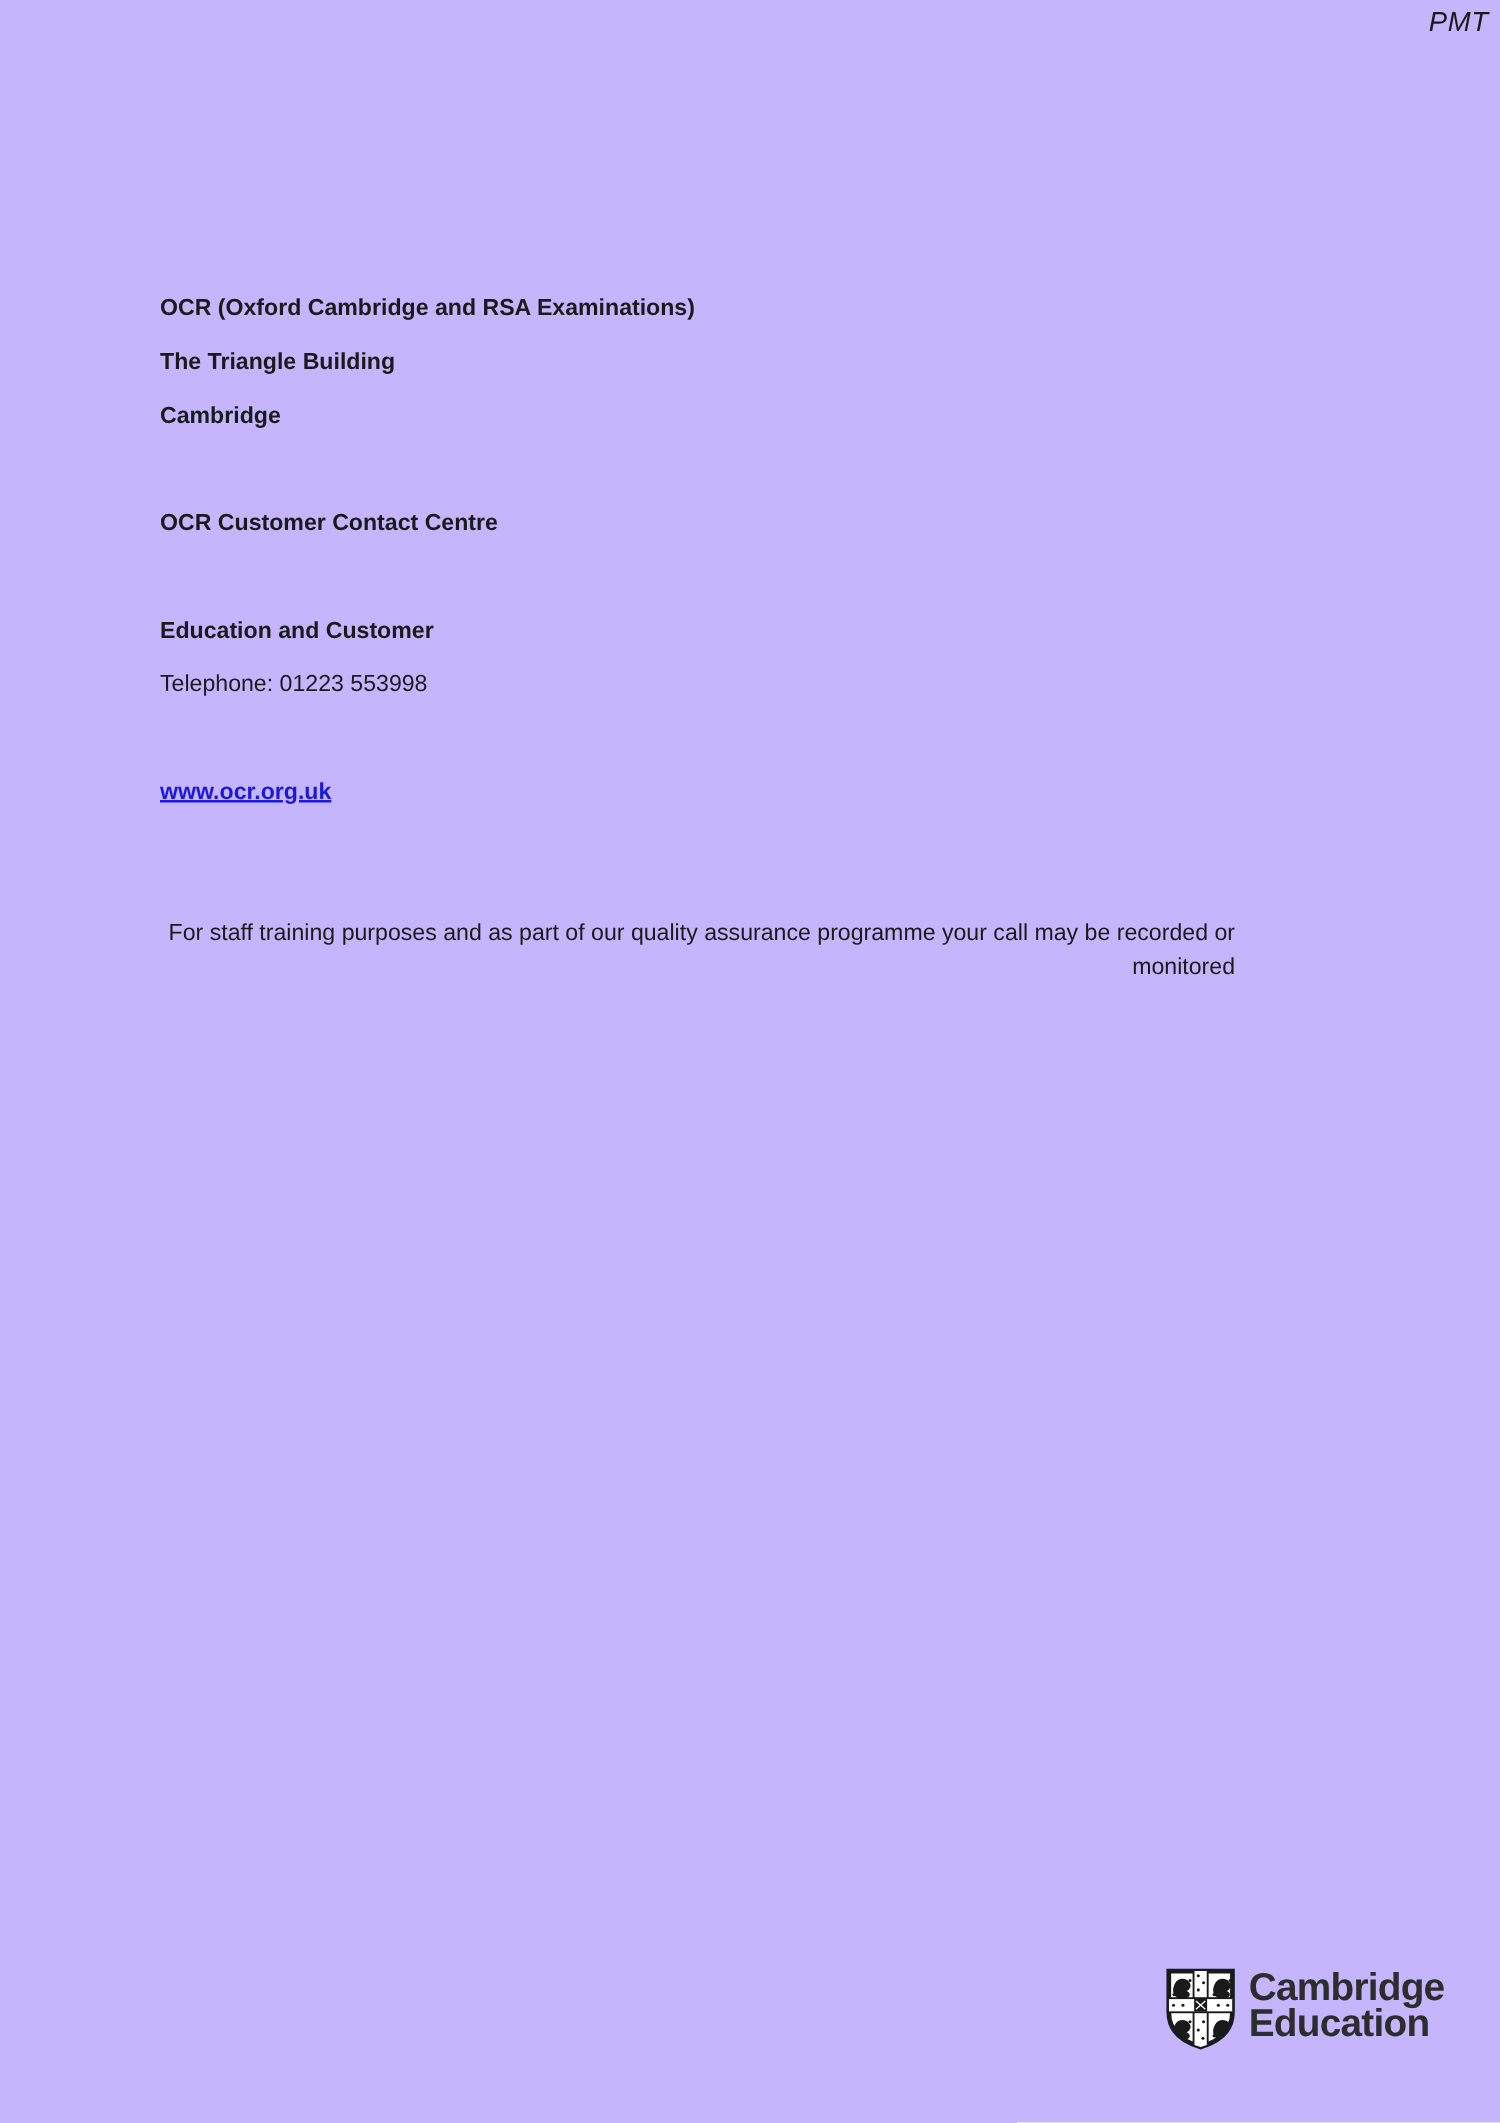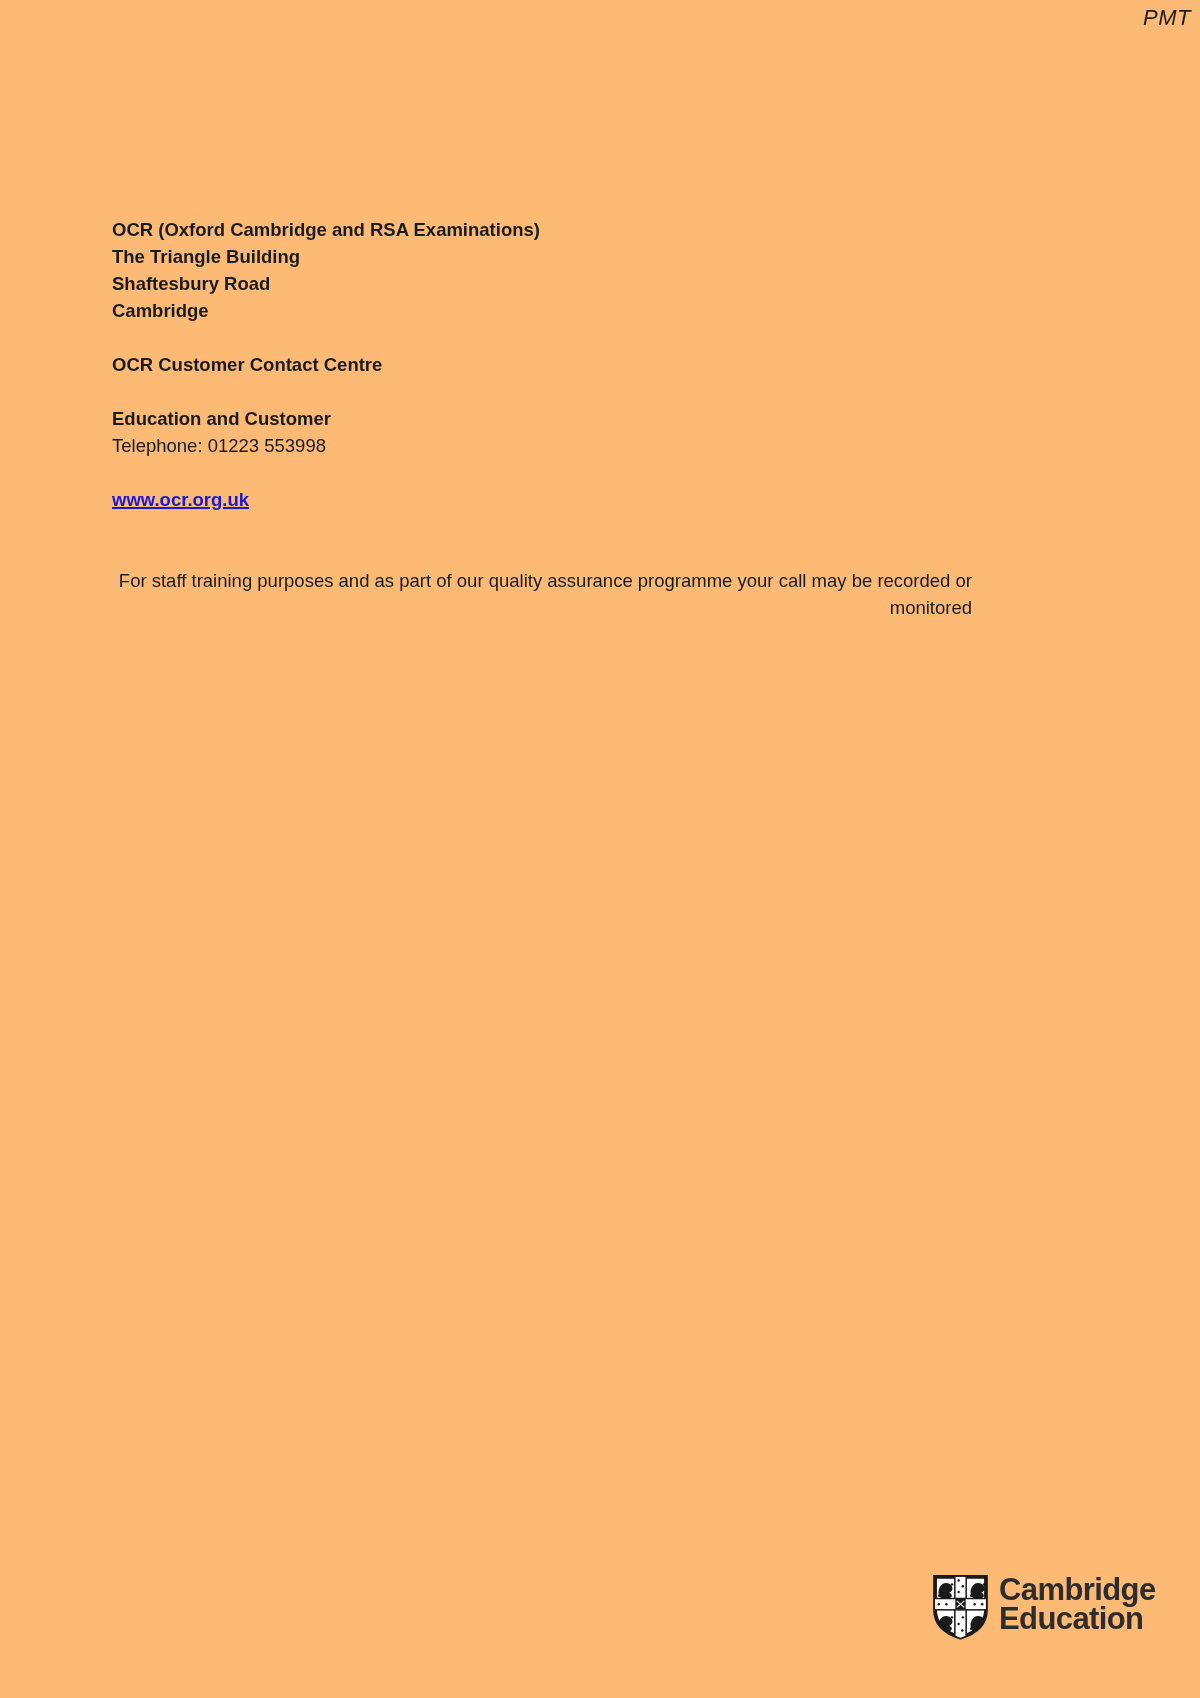--- a/index.html
+++ b/index.html
@@ -1,42 +1,42 @@
 <!DOCTYPE html>
 <html><head>
 <meta charset="utf-8">
 <style>
   * { box-sizing: border-box; }
   html, body { margin: 0; padding: 0; background: #ffffff; }
   .page {
     position: relative;
     width: 1200px;
     height: 1698px;
-    background: #fdba74;
+    background: #c4b5fd;
     font-family: "Liberation Sans", sans-serif;
     color: #1a1a1a;
     overflow: hidden;
   }
   .pmt {
     position: absolute;
     top: 5px;
     right: 9px;
     font-size: 22px;
     font-style: italic;
     color: #1a1a1a;
     letter-spacing: 0.5px;
   }
   .content {
     position: absolute;
     left: 112px;
     top: 216px;
     width: 976px;
   }
   .content p {
-    margin: 0;
+    margin: 16px;
     font-size: 18.5px;
     line-height: 27px;
   }
   .sp { height: 27px; }
   .b { font-weight: bold; }
   a.link {
     color: #1b18d6;
     text-decoration: underline;
     cursor: pointer;
   }
@@ -63,21 +63,20 @@
 </head>
 <body>
 
 <div class="page">
 
   <div class="pmt">PMT</div>
 
   <div class="content">
     <p class="b">OCR (Oxford Cambridge and RSA Examinations)</p>
     <p class="b">The Triangle Building</p>
-    <p class="b">Shaftesbury Road</p>
     <p class="b">Cambridge</p>
 
     <div class="sp"></div>
 
     <p class="b">OCR Customer Contact Centre</p>
 
     <div class="sp"></div>
 
     <p class="b">Education and Customer</p>
     <p>Telephone: 01223 553998</p>

